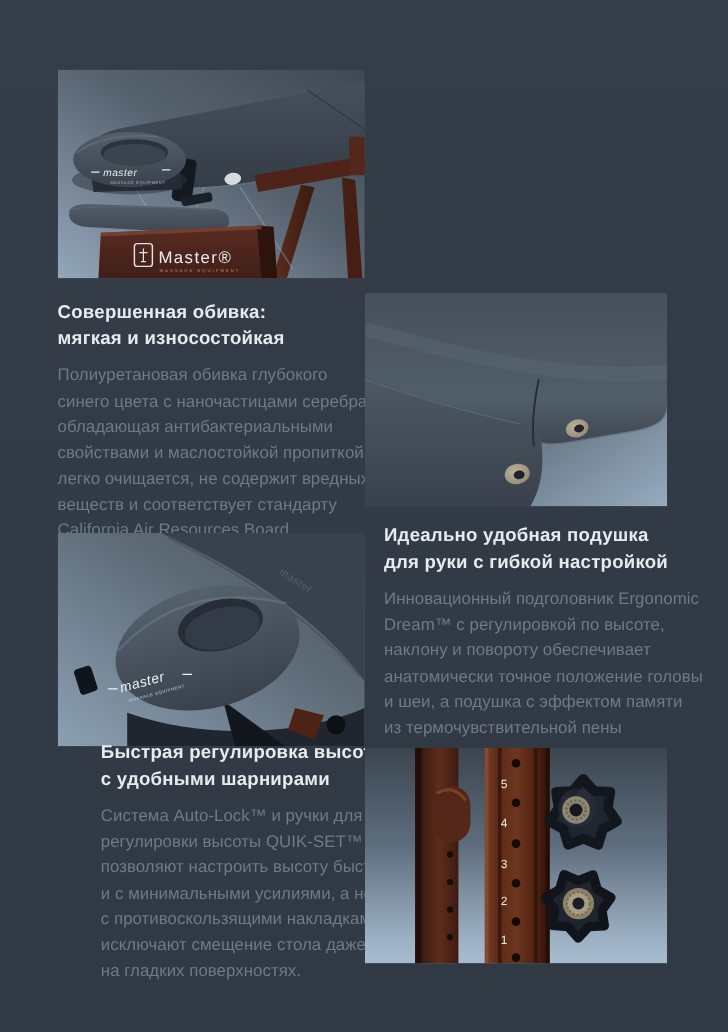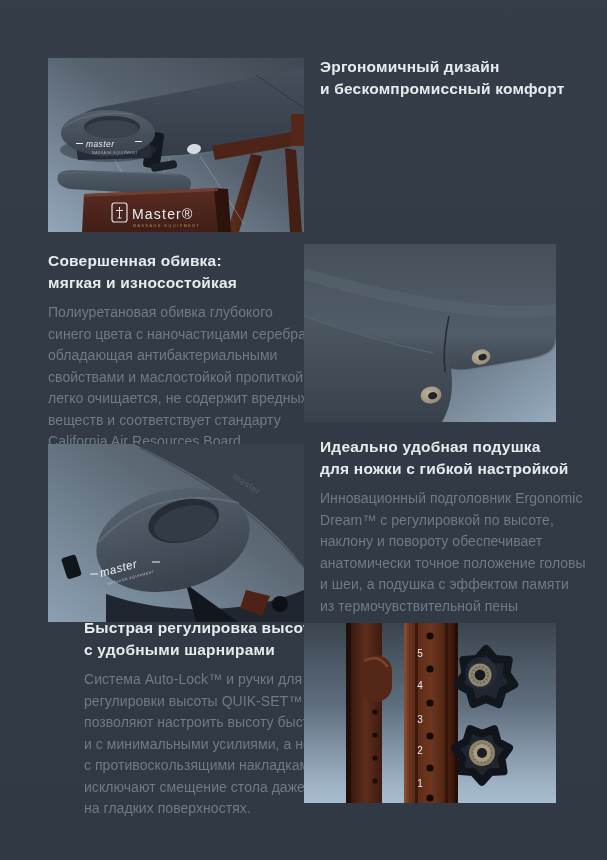--- a/index.html
+++ b/index.html
@@ -102,22 +102,20 @@
       <path d="M16,69 Q40,52 84,56" stroke="#66727e" stroke-width="1.5" fill="none" opacity=".65"></path>
       <ellipse cx="64" cy="69" rx="28" ry="11" fill="#2c333d"></ellipse>
       <ellipse cx="64" cy="71" rx="26" ry="9" fill="#3a434e"></ellipse>
       <path d="M28,85.5 h7 M87,83.5 h7" stroke="#e8ecef" stroke-width="1"></path>
       <text x="38" y="89" font-size="8.5" font-style="italic" fill="#e8ecef" letter-spacing=".4">master</text>
       <text x="44" y="95.5" font-size="3.2" fill="#aeb6be" letter-spacing=".6">MASSAGE EQUIPMENT</text>
     </svg>
   </figure>
 
   <section class="text t1">
-    <h3>Эргономичный дизайн
-и бескомпромиссный комфорт</h3>
   </section>
 
   <section class="text t2">
     <h3>Совершенная обивка:
 мягкая и износостойкая</h3>
     <p>Полиуретановая обивка глубокого
 синего цвета с наночастицами серебра,
 обладающая антибактериальными
 свойствами и маслостойкой пропиткой,
 легко очищается, не содержит вредных
@@ -201,21 +199,21 @@
       </g>
       <path d="M42,130 h8 M104,118 h8" stroke="#eef1f4" stroke-width="1.1"></path>
       <text x="53" y="133" font-size="11.5" font-style="italic" fill="#eef1f4" letter-spacing=".5" transform="rotate(-15 53 133)">master</text>
       <text x="60" y="141" font-size="3.4" fill="#c0c7ce" letter-spacing=".6" transform="rotate(-15 60 141)">MASSAGE EQUIPMENT</text>
       <rect x="16" y="112" width="15" height="22" rx="3" fill="#10151b" transform="rotate(-18 23 123)"></rect>
     </svg>
   </figure>
 
   <section class="text t3">
     <h3>Идеально удобная подушка
-для ножки с гибкой настройкой</h3>
+для руки с гибкой настройкой</h3>
     <p>Инновационный подголовник Ergonomic
 Dream™ с регулировкой по высоте,
 наклону и повороту обеспечивает
 анатомически точное положение головы
 и шеи, а подушка с эффектом памяти
 из термочувствительной пены
 уменьшает напряжение шеи и плеч.</p>
   </section>
 
   <section class="text t4">

